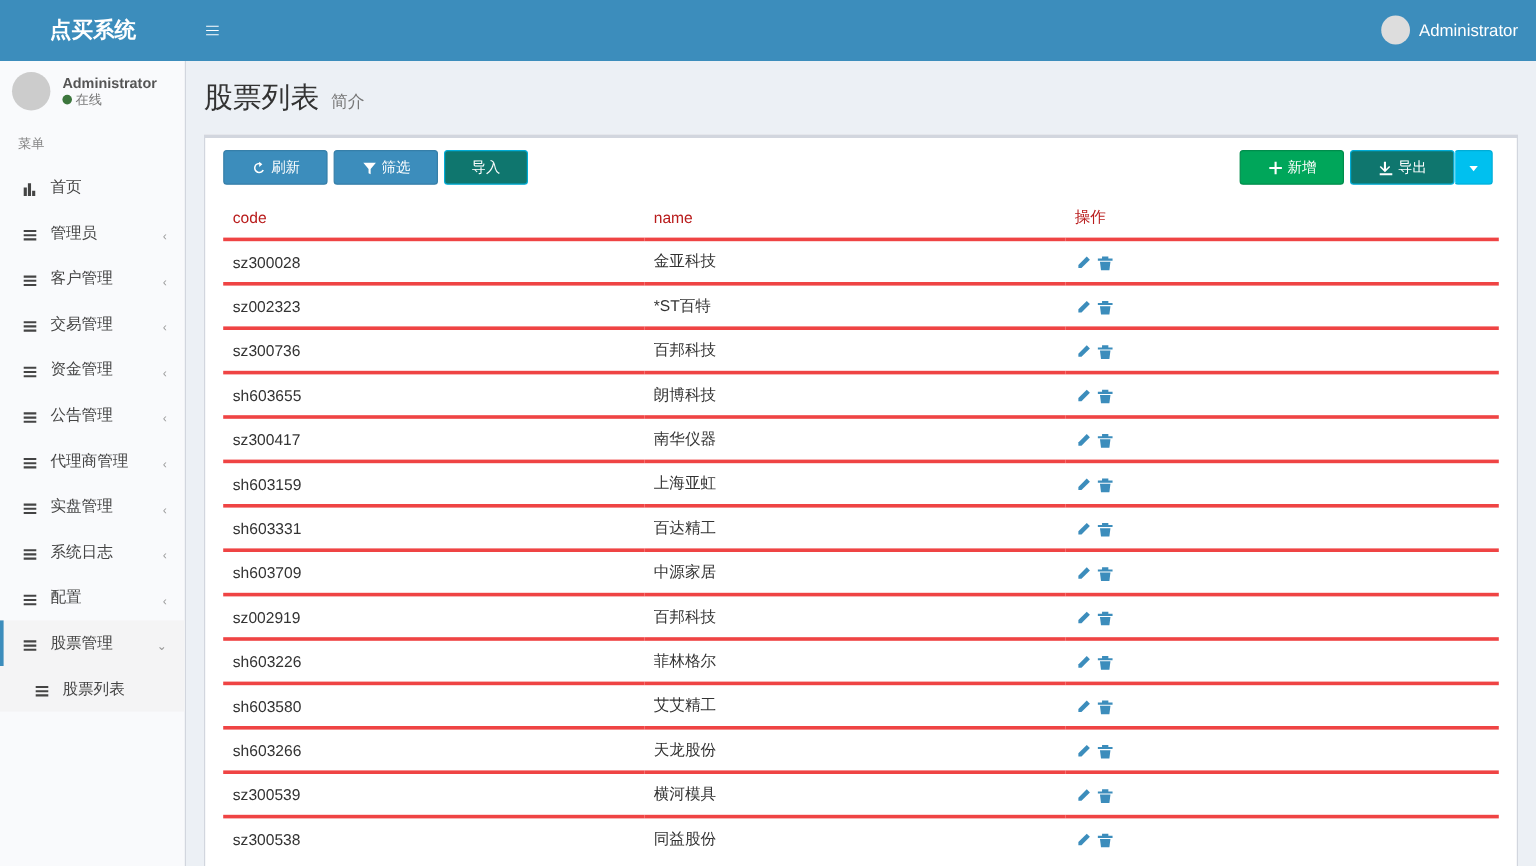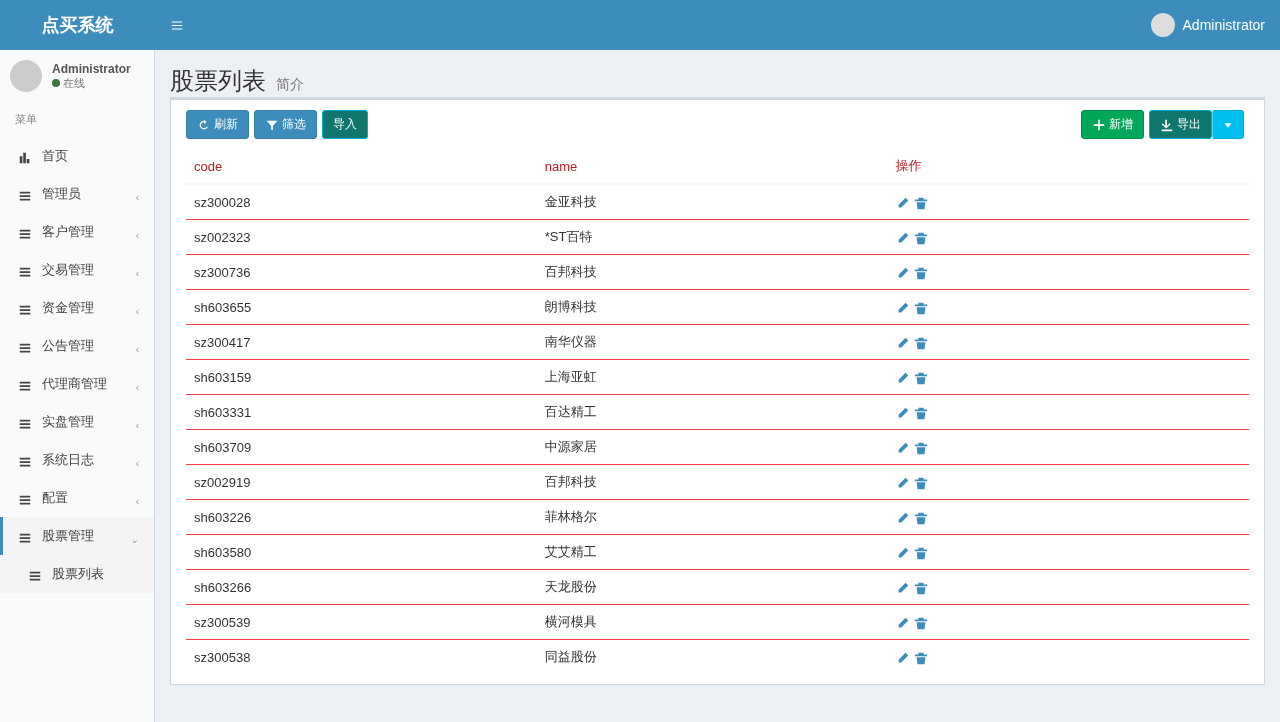--- a/index.html
+++ b/index.html
@@ -16,34 +16,34 @@
 .user-name{font-weight:bold;color:#555}
 .user-status{color:#777;font-size:11px}
 .status-dot{display:inline-block;width:8px;height:8px;background:#3c763d;border-radius:50%;margin-right:3px}
 .menu-header{padding:10px 15px;color:#848484;font-size:11px}
 .menu-item{display:flex;align-items:flex-end;padding:10px 15px;color:#444;cursor:pointer;font-size:13px;border-left:3px solid transparent}
 .menu-item.active{background:#f4f4f5;border-left-color:#3c8dbc}
 .menu-item .icon{width:18px;margin-right:6px;font-size:12px}
 .menu-item .chevron{margin-left:auto;font-size:10px;color:#999}
 .submenu .menu-item{padding-left:25px;background:#f4f4f5}
 .content{margin-left:155px;margin-top:50px;padding:15px}
-.page-header{}
+.page-header{margin-bottom:15px}
 .page-title{font-size:24px;font-weight:400;display:inline-block;color:#333}
 .page-sub{font-size:14px;color:#777;margin-left:6px}
 .box{background:#fff;border:1px solid #d2d6de;border-top:3px solid #d2d6de;padding:10px 15px;margin-bottom:15px}
 .toolbar{display:flex;margin-bottom:10px}
-.btn{display:inline-flex;align-items:center;padding:5px 10px;font-size:12px;border-radius:3px;cursor:pointer;border:1px solid transparent;color:#fff;margin-right:5px}
+.btn{display:inline-flex;align-items:center;padding:5px 22px;font-size:12px;border-radius:3px;cursor:pointer;border:1px solid transparent;color:#fff;margin-right:5px}
 .btn-primary{background:#3c8dbc;border-color:#367fa9}
 .btn-info{background:#0f766e;border-color:#00acd6}
 .btn-success{background:#00a65a;border-color:#008d4c}
 .btn-dropdown{background:#00c0ef;border-color:#00acd6;padding:5px 8px;margin-left:-5px;border-left:1px solid rgba(255,255,255,0.3)}
 .toolbar-right{margin-left:auto;display:flex}
 .btn .icon{margin-right:3px;font-size:11px}
 table{width:100%;border-collapse:collapse}
-th,td{padding:8px;text-align:left;border-top:1px solid #ef4444;font-size:13px}
+th,td{padding:8px;text-align:left;border-top:3px solid #ef4444;font-size:13px}
 th{font-weight:normal;color:#b91c1c;border-top:none;border-bottom:2px solid #f4f4f4}
 .action-cell a{color:#3c8dbc;margin-right:4px;cursor:pointer;font-size:13px}
 svg{width:14px;height:14px;fill:currentColor;vertical-align:middle}
 </style>
 </head>
 <body>
 
 <div class="header">
   <div class="logo">点买系统</div>
   <div class="toggle">

